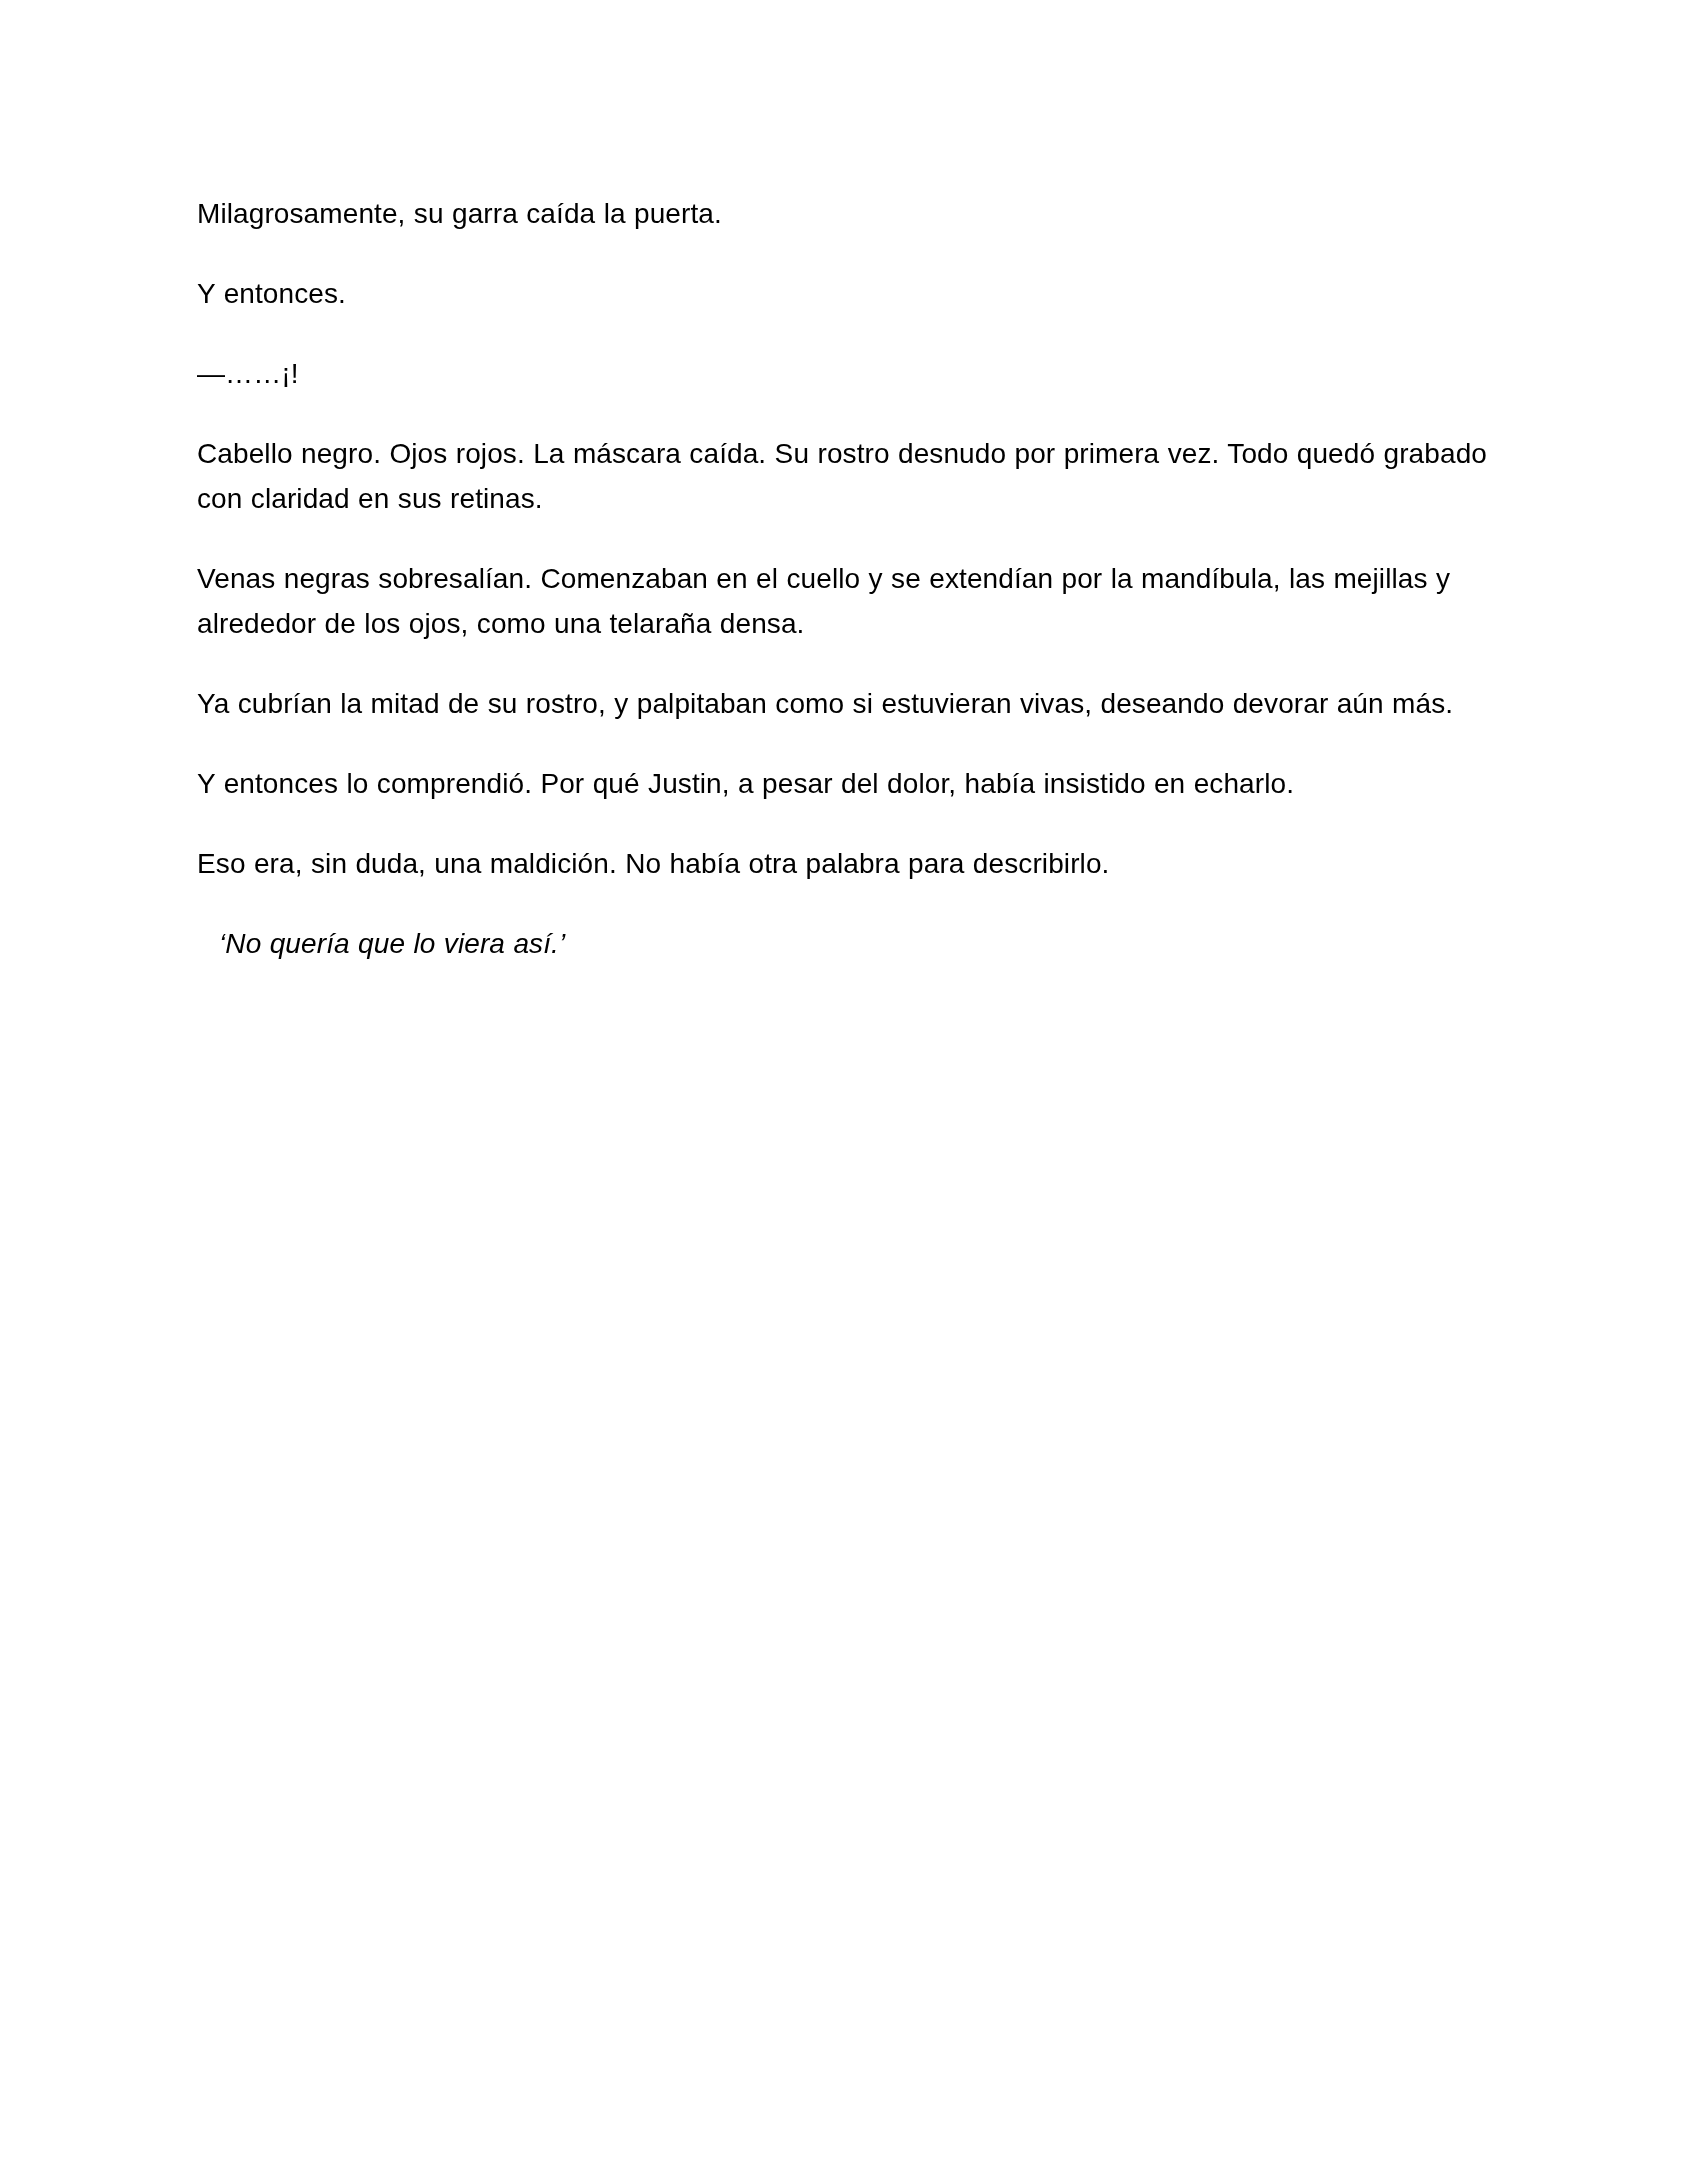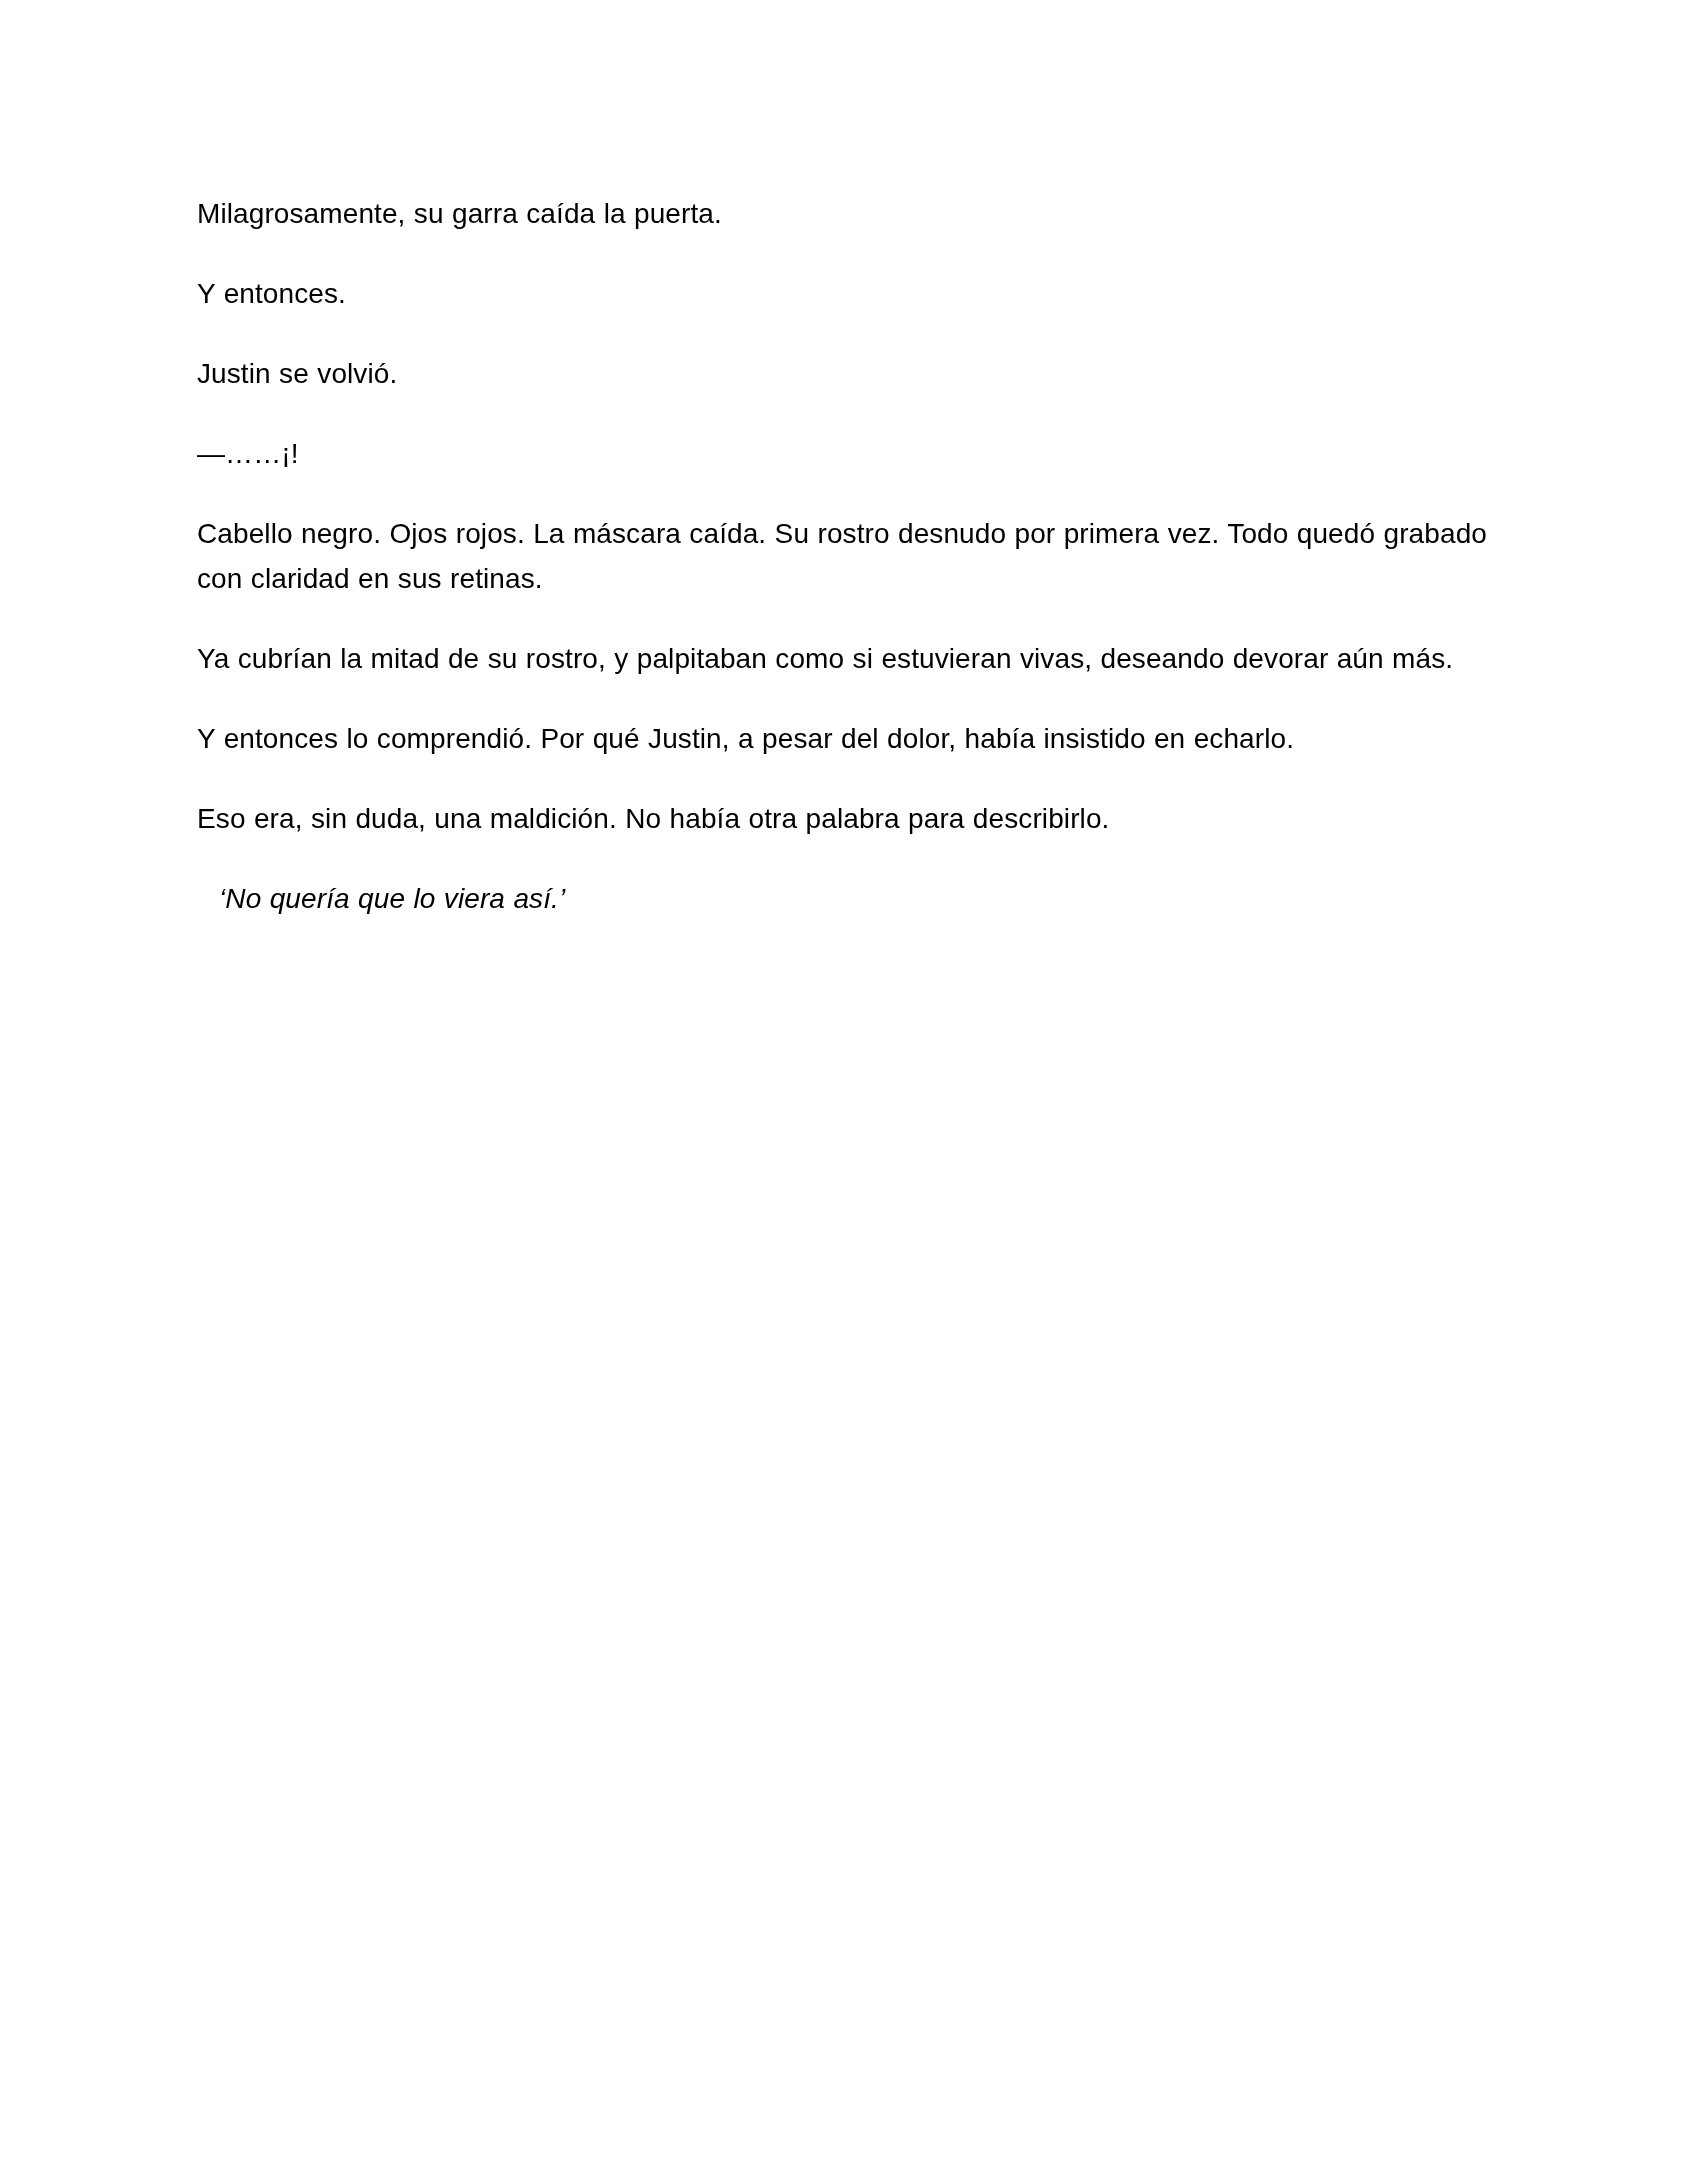--- a/index.html
+++ b/index.html
@@ -33,21 +33,21 @@
     font-style: italic;
     margin-left: 22px;
   }
 </style>
 </head>
 <body>
 
 <div class="page-content">
   <p class="para">Milagrosamente, su garra caída la puerta.</p>
   <p class="para">Y entonces.</p>
-  <p class="para">Justin se volvió.</p>
   <p class="para">—……¡!</p>
   <p class="para">Cabello negro. Ojos rojos. La máscara caída. Su rostro desnudo por primera vez. Todo quedó grabado con claridad en sus retinas.</p>
+  <p class="para">Venas negras sobresalían. Comenzaban en el cuello y se extendían por la mandíbula, las mejillas y alrededor de los ojos, como una telaraña densa.</p>
   <p class="para">Ya cubrían la mitad de su rostro, y palpitaban como si estuvieran vivas, deseando devorar aún más.</p>
   <p class="para">Y entonces lo comprendió. Por qué Justin, a pesar del dolor, había insistido en echarlo.</p>
   <p class="para">Eso era, sin duda, una maldición. No había otra palabra para describirlo.</p>
   <p class="para italic">‘No quería que lo viera así.’</p>
 </div>
 
 
 </body></html>

